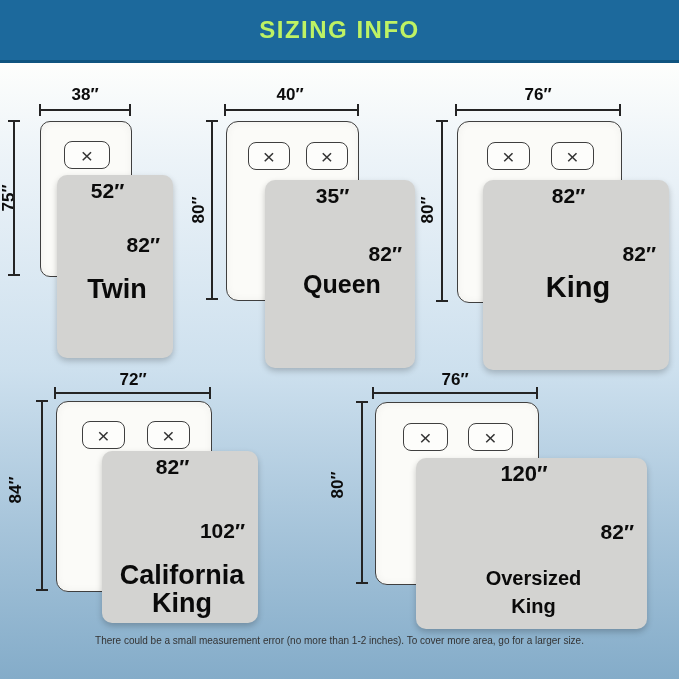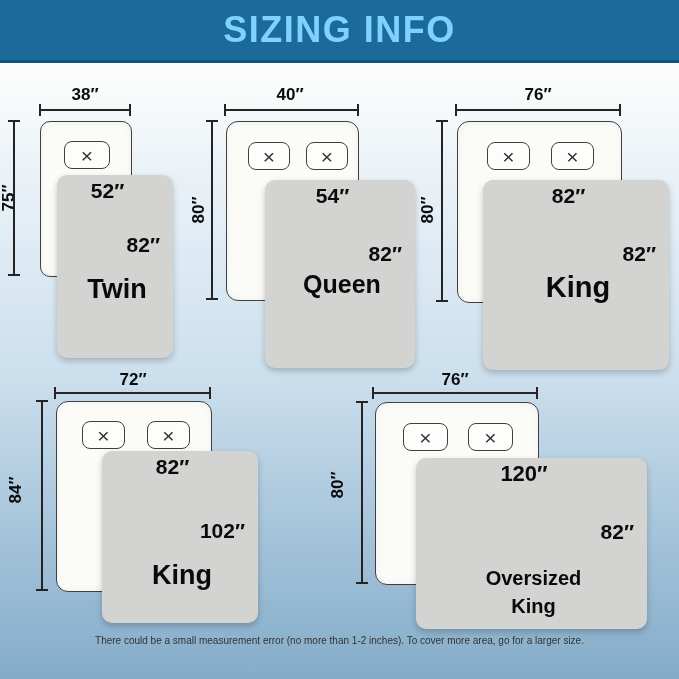--- a/index.html
+++ b/index.html
@@ -7,21 +7,21 @@
     width:679px;height:679px;position:relative;overflow:hidden;
     font-family:"Liberation Sans","DejaVu Sans",sans-serif;
     background:linear-gradient(180deg,#fdfefc 65px,#ecf3f8 160px,#cde0ee 370px,#a6c4da 530px,#84acc9 679px);
   }
   .banner{
     position:absolute;left:0;top:0;right:0;height:60px;
     background:#1c699c;border-bottom:3px solid #0f547f;
     display:flex;align-items:center;justify-content:center;
   }
   .banner h1{
-    margin:0;color:#7dd3fc;font-size:36px;font-weight:bold;letter-spacing:1.5px;
+    margin:0;color:#bef264;font-size:24px;font-weight:bold;letter-spacing:1.5px;
   }
 
   .bed{position:absolute;}
   .dim-top-label{position:absolute;text-align:center;font-size:17px;font-weight:700;color:#0c0c0c;}
   .h-arrow{position:absolute;height:2px;background:#242424;}
   .h-arrow::before,.h-arrow::after{content:"";position:absolute;top:-5px;width:2px;height:12px;background:#242424;}
   .h-arrow::before{left:-1px;}
   .h-arrow::after{right:-1px;}
   .v-arrow{position:absolute;width:2px;background:#242424;}
   .v-arrow::before,.v-arrow::after{content:"";position:absolute;left:-5px;width:12px;height:2px;background:#242424;}
@@ -154,21 +154,21 @@
   <div class="v-arrow"></div>
   <div class="mattress">
     <div class="pillow pillow-1">
       <span class="pillow-x">×</span>
     </div>
     <div class="pillow pillow-2">
       <span class="pillow-x">×</span>
     </div>
   </div>
   <div class="blanket">
-    <span class="blanket-top-label">54″</span>
+    <span class="blanket-top-label">35″</span>
     <span class="blanket-side-label">82″</span>
     <div class="bed-name">
       <span class="name-line">Queen</span>
 
     </div>
   </div>
 </div>
 
 <div class="bed" id="bed-king">
   <span class="dim-top-label">76″</span>
@@ -203,20 +203,21 @@
       <span class="pillow-x">×</span>
     </div>
     <div class="pillow pillow-2">
       <span class="pillow-x">×</span>
     </div>
   </div>
   <div class="blanket">
     <span class="blanket-top-label">82″</span>
     <span class="blanket-side-label">102″</span>
     <div class="bed-name">
+      <span class="name-line">California</span>
       <span class="name-line">King</span>
     </div>
   </div>
 </div>
 
 <div class="bed" id="bed-oversized">
   <span class="dim-top-label">76″</span>
   <div class="h-arrow"></div>
   <span class="v-label">80″</span>
   <div class="v-arrow"></div>

